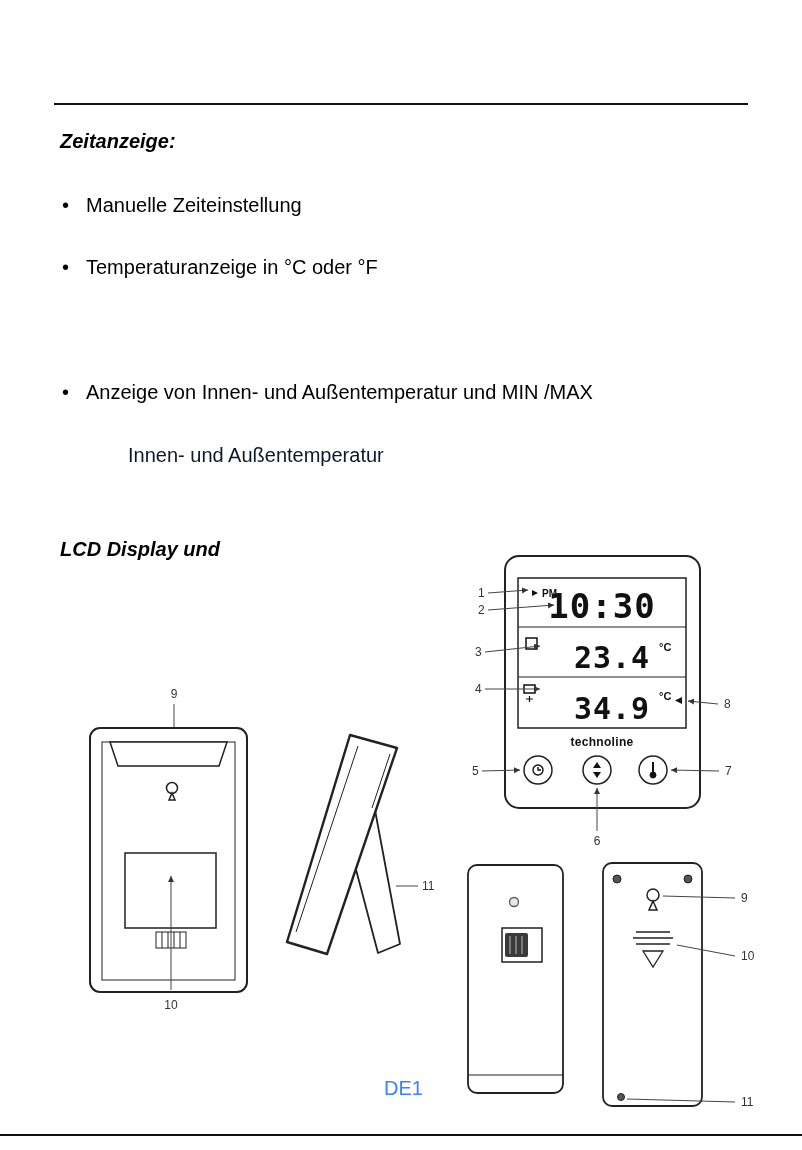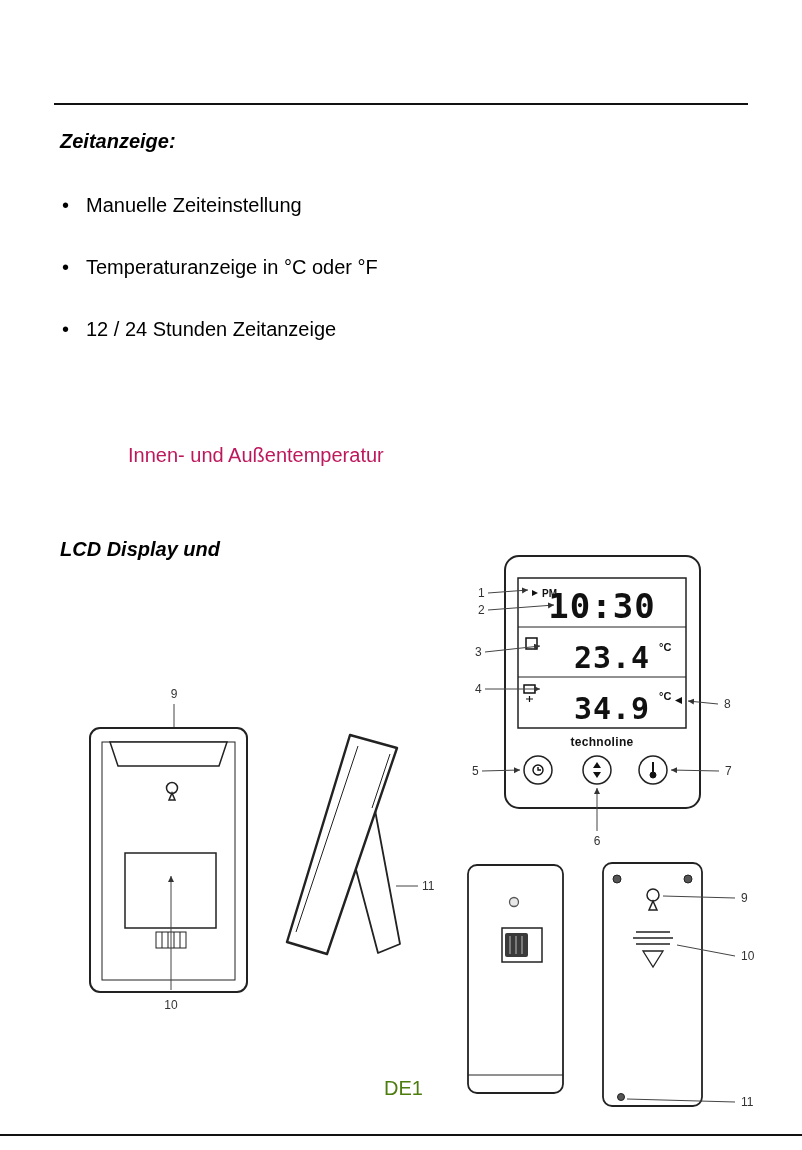--- a/index.html
+++ b/index.html
@@ -17,22 +17,22 @@
   .rule-bottom { position:absolute; top:1134px; left:0; width:802px; height:2px; background:#111; }
   .heading {
     position:absolute; font-weight:bold; font-style:italic; font-size:20px; color:#000;
   }
   .h-funktionen { left:60px; top:130px; }
   .h-lcd1 { left:60px; top:538px;text-align:center; }
   .h-lcd2 { left:60px; top:600px; }
   .bullet { position:absolute; left:62px; font-size:20px; color:#000; }
   .bullet::before { content:"•"; display:inline-block; width:24px; font-size:20px; }
   .b0 { top:194px; } .b1 { top:256px; } .b2 { top:318px; } .b3 { top:381px; }
-  .continuation { position:absolute; left:128px; top:444px; font-size:20px; color:#be185d; }
-  .footer { position:absolute; left:384px; top:1077px; font-size:20px; color:#4d7c0f; }
+  .continuation { position:absolute; left:128px; top:444px; font-size:20px; color:#0f172a; }
+  .footer { position:absolute; left:384px; top:1077px; font-size:20px; color:#3b82f6; }
   .diag { position:absolute; }
   
   .co { font-family:"Liberation Sans", sans-serif; font-size:12px; fill:#333; }
   .coline { stroke:#444; stroke-width:1; fill:none; }
   .outline { fill:#fff; stroke:#222; }
   .lcd-digits { font-family:"DejaVu Sans Mono", monospace; font-weight:bold; font-size:30px; fill:#111; letter-spacing:1px; }
   .lcd-time { font-size:34px; }
   .lcd-small { font-family:"Liberation Sans", sans-serif; font-weight:bold; font-size:10px; fill:#111; }
   .lcd-unit { font-family:"Liberation Sans", sans-serif; font-weight:bold; font-size:11px; fill:#111; }
   .brand { font-family:"Liberation Sans", sans-serif; font-weight:bold; font-size:12px; fill:#111; letter-spacing:0.3px; }
@@ -41,21 +41,21 @@
 <body>
 
 <div class="page">
 
   <div class="rule-top"></div>
 
   <div class="heading h-funktionen">Zeitanzeige:</div>
 
   <div class="bullet b0"><span>Manuelle Zeiteinstellung</span></div>
   <div class="bullet b1"><span>Temperaturanzeige in °C oder °F</span></div>
-  <div class="bullet b2"><span>12 / 24 Stunden Zeitanzeige</span></div>
+  <div class="bullet b3"><span>Anzeige von Innen- und Außentemperatur und MIN /MAX</span></div>
   <div class="continuation">Innen- und Außentemperatur</div>
 
   <div class="heading h-lcd1">LCD Display und</div>
 
   <svg class="diag" style="left:462px; top:548px;" width="285" height="300" viewBox="0 0 285 300">
     <defs>
       <marker id="arrA" markerWidth="8" markerHeight="8" refX="6" refY="3" orient="auto">
         <path d="M0,0 L6,3 L0,6 Z" fill="#333"></path>
       </marker>
     </defs>

